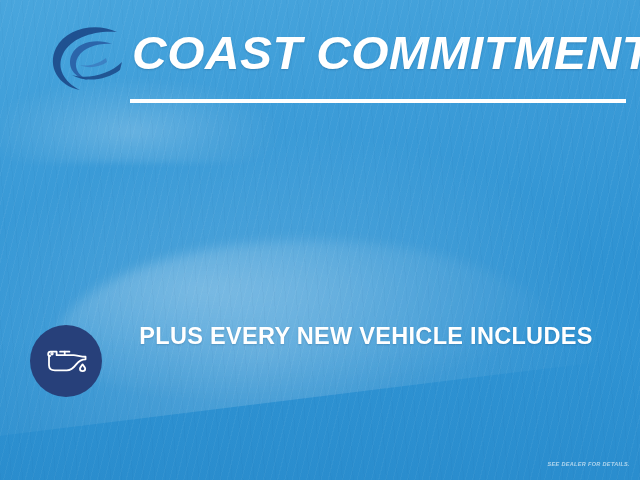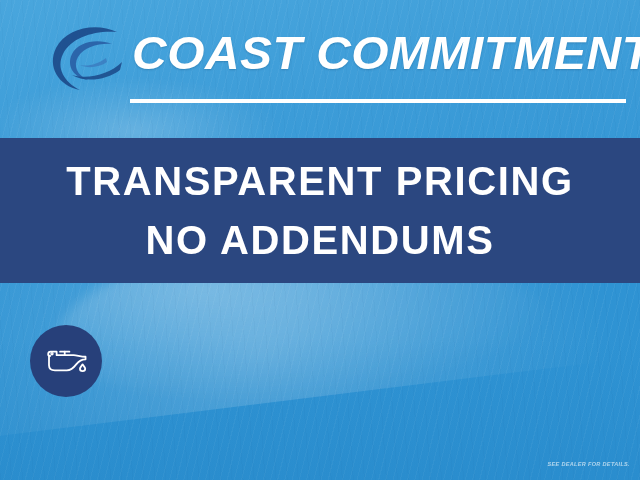--- a/index.html
+++ b/index.html
@@ -224,41 +224,38 @@
         <path d="M78 40 C66 52 44 58 28 53 C41 61 63 58 76 48 Z" fill="#1d4d8c" opacity="0.9"></path>
         <path d="M62 36 C54 42 44 45 36 43 C44 47 56 45 63 40 Z" fill="#3b7cc0" opacity="0.85"></path>
       </svg>
     </div>
 
     <div class="brand-title">COAST COMMITMENT</div>
 
     <div class="header-rule"></div>
   </div>
 
-  <div class="navy-band">
-    <div class="navy-line first">TRANSPARENT PRICING</div>
-    <div class="navy-line">NO ADDENDUMS</div>
-  </div>
 
   <div class="promo">
 
     <div class="promo-icon">
       <svg viewBox="0 0 54 40" width="46" height="34" aria-hidden="true">
         <g fill="none" stroke="#ffffff" stroke-width="2.1" stroke-linecap="round" stroke-linejoin="round">
           <path d="M7 14 L7 25 C7 29 10 31 14 31 L28 31 C33 31 36 28 39 24 C42 20 46 18 50 18
                    L50 15 C44 15 40 13 36 13 L16 13"></path>
           <path d="M16 13 L16 9 L9 9 C7 9 6 10.5 6 12 C6 13.5 7 14 8.5 14"></path>
           <path d="M20 9 L31 9"></path>
           <path d="M25.5 9 L25.5 13"></path>
           <circle cx="10.5" cy="11.5" r="1.2" stroke-width="1.6"></circle>
           <path d="M46.5 24 C48.6 26.6 49.6 28 49.6 29.2 C49.6 30.8 48.3 32 46.5 32
                    C44.7 32 43.4 30.8 43.4 29.2 C43.4 28 44.4 26.6 46.5 24 Z"></path>
         </g>
       </svg>
     </div>
 
     <div class="promo-text">
+      <div class="promo-line">PLUS EVERY NEW VEHICLE INCLUDES</div>
     </div>
   </div>
 
   <div class="disclaimer">SEE DEALER FOR DETAILS.</div>
 
 </div>
 
 </body></html>

